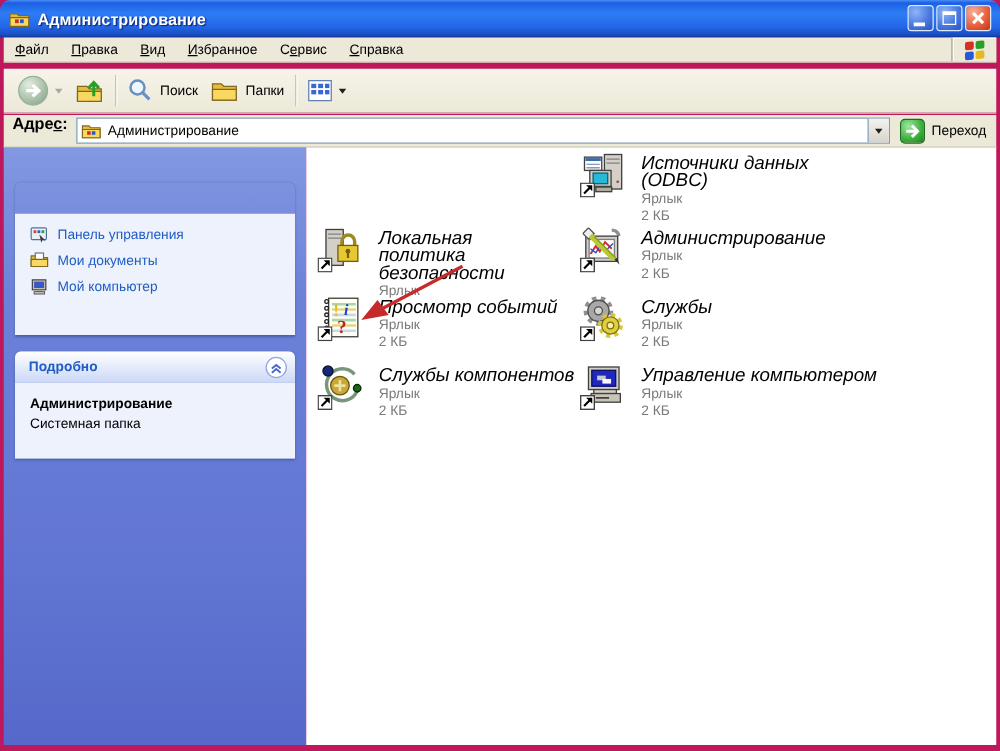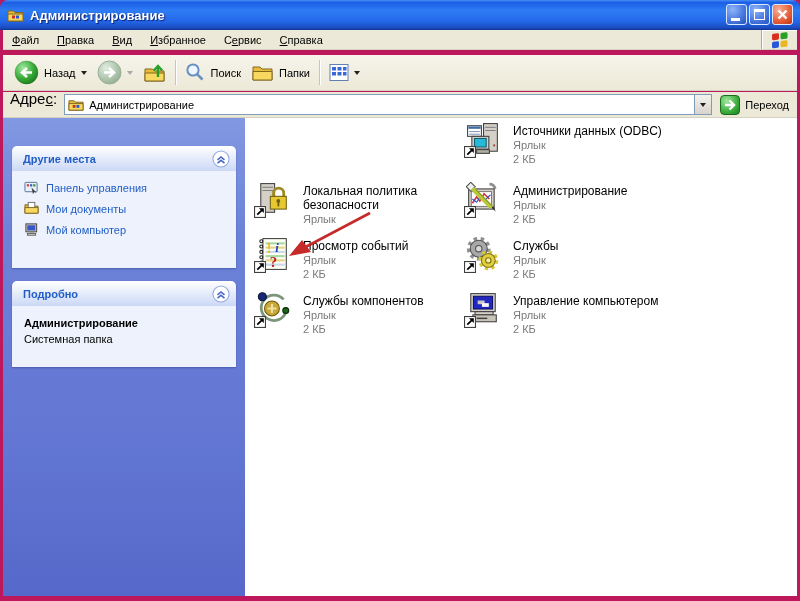--- a/index.html
+++ b/index.html
@@ -36,21 +36,21 @@
     display:flex; align-items:center; padding:0 6px; }
   .tb-btn { display:flex; align-items:center; gap:5px; padding:3px 5px; border-radius:3px; font-size:11px; color:#000; }
   .tb-sep { width:1px; height:25px; background:#c9c5b5; box-shadow:1px 0 0 #fff; margin:0 4px; }
   .caret { width:0; height:0; border-left:3.5px solid transparent; border-right:3.5px solid transparent;
     border-top:4px solid #202020; }
   .caret.dis { border-top-color:#a8a8a8; }
 
   
   .addressbar { position:absolute; top:92px; left:3px; right:3px; height:26px;
     background:#ece9d8; border-bottom:1px solid #d6d2c2; display:flex; align-items:center; padding:0 4px; }
-  .addr-label { font-size:15px; color:#000; margin:0 7px 12px 3px; }
+  .addr-label { font-size:13px; color:#000; margin:0 7px 12px 3px;font-weight:bold; }
   .addr-combo { flex:1; height:21px; background:#fff; border:1px solid #7f9db9;
     display:flex; align-items:center; padding-left:3px; }
   .addr-input { flex:1; border:none; outline:none; font-family:"Liberation Sans",sans-serif;
     font-size:11px; margin-left:5px; color:#000; background:transparent; }
   .addr-drop { width:17px; height:19px; border-left:1px solid #7f9db9;
     background:linear-gradient(180deg,#f4f3ee,#d8d4cc); display:flex; align-items:center; justify-content:center; }
   .go-area { display:flex; align-items:center; gap:5px; padding:0 4px 0 8px; }
   .go-btn { width:20px; height:20px; border-radius:4px; border:1px solid #1c6a1c;
     background:radial-gradient(circle at 32% 28%,#9fe89f,#3cae3c 60%,#1f7e1f);
     display:flex; align-items:center; justify-content:center; }
@@ -76,21 +76,21 @@
   .p-places .panel-b { padding-top:9px; }
   .p-details .panel-b { padding:11px 12px 0 12px; }
   .det-name { font-size:11px; font-weight:bold; color:#000; margin-bottom:4px; }
   .det-type { font-size:11px; color:#000; }
 
   
   .tile { position:absolute; display:flex; gap:13px; }
   .tile-icon { width:34px; height:34px; position:relative; flex:0 0 34px; }
   .tile-text { padding-top:2px; max-width:190px; }
   .tile-text.narrow { max-width:145px; }
-  .tile-name { font-size:12px; color:#000; line-height:14px; }
+  .tile-name { font-size:15px; color:#000; line-height:14px;font-style:italic; }
   .tile-type,.tile-size { font-size:11px; color:#7a7a7a; line-height:14px; }
   .tile-size:empty { display:none; }
   .shortcut-ov { position:absolute; left:-2px; bottom:-2px; width:12px; height:12px; }
   .arrow-ov { position:absolute; inset:0; pointer-events:none; }
 </style>
 </head>
 <body>
 
 <div class="window">
 
@@ -142,35 +142,20 @@
           <rect x="10.5" y="11" width="7" height="6.5" rx="1.5" fill="#e8b820"></rect>
         </g>
       </svg>
     </div>
   </div>
 
   <div class="toolbar">
     <div class="tb-btn">
       <svg width="25" height="25" viewBox="0 0 25 25">
         <defs>
-            <radialGradient id="gb" cx="0.35" cy="0.3" r="0.8">
-          <stop offset="0" stop-color="#9fe89f"></stop>
-              <stop offset="0.6" stop-color="#35a835"></stop>
-              <stop offset="1" stop-color="#1a741a"></stop>
-        </radialGradient>
-          </defs>
-        <circle cx="12.5" cy="12.5" r="11.5" fill="url(#gb)" stroke="#14601442"></circle>
-        <path d="M18,12.5 H9 M13,8 L8,12.5 L13,17" stroke="#fff" stroke-width="2.6" fill="none"></path>
-      </svg>
-      <span class="tb-label">Назад</span>
-      <div class="caret"></div>
-    </div>
-    <div class="tb-btn">
-      <svg width="25" height="25" viewBox="0 0 25 25">
-        <defs>
             <radialGradient id="gf" cx="0.35" cy="0.3" r="0.8">
           <stop offset="0" stop-color="#e2ece2"></stop>
               <stop offset="0.6" stop-color="#aec6ae"></stop>
               <stop offset="1" stop-color="#8fa88f"></stop>
         </radialGradient>
           </defs>
         <circle cx="12.5" cy="12.5" r="11.5" fill="url(#gf)" stroke="#9ab09a"></circle>
         <path d="M7,12.5 H16 M12,8 L17,12.5 L12,17" stroke="#fff" stroke-width="2.6" fill="none"></path>
       </svg>
       <div class="caret dis"></div>
@@ -234,27 +219,20 @@
       </div>
       <span class="go-label">Переход</span>
     </div>
   </div>
 
   <div class="main">
 
     <div class="sidebar">
 
       <div class="panel p-places">
-        <div class="panel-h">
-          <span class="panel-title">Другие места</span>
-          <svg width="18" height="18" viewBox="0 0 17 17">
-            <circle cx="8.5" cy="8.5" r="7.6" fill="#fff" stroke="#92a8e0"></circle>
-            <path d="M5.2,9.3 L8.5,6.6 L11.8,9.3 M5.2,12.4 L8.5,9.7 L11.8,12.4" stroke="#4a68c8" fill="none" stroke-width="1.5"></path>
-          </svg>
-        </div>
         <div class="panel-b">
           <div class="side-link">
             <svg width="15" height="15" viewBox="0 0 16 16">
               <rect x="1" y="2.5" width="13" height="10" rx="1" fill="#e8f0f8" stroke="#5070a0"></rect>
               <rect x="3" y="4.5" width="2.4" height="2.4" fill="#d04040"></rect>
               <rect x="6.4" y="4.5" width="2.4" height="2.4" fill="#3060c0"></rect>
               <rect x="9.8" y="4.5" width="2.4" height="2.4" fill="#30a030"></rect>
               <polygon points="8,8 13.5,13.5 10.8,12.8 9.6,15.2" fill="#404040"></polygon>
             </svg>
             <span>Панель управления</span>

